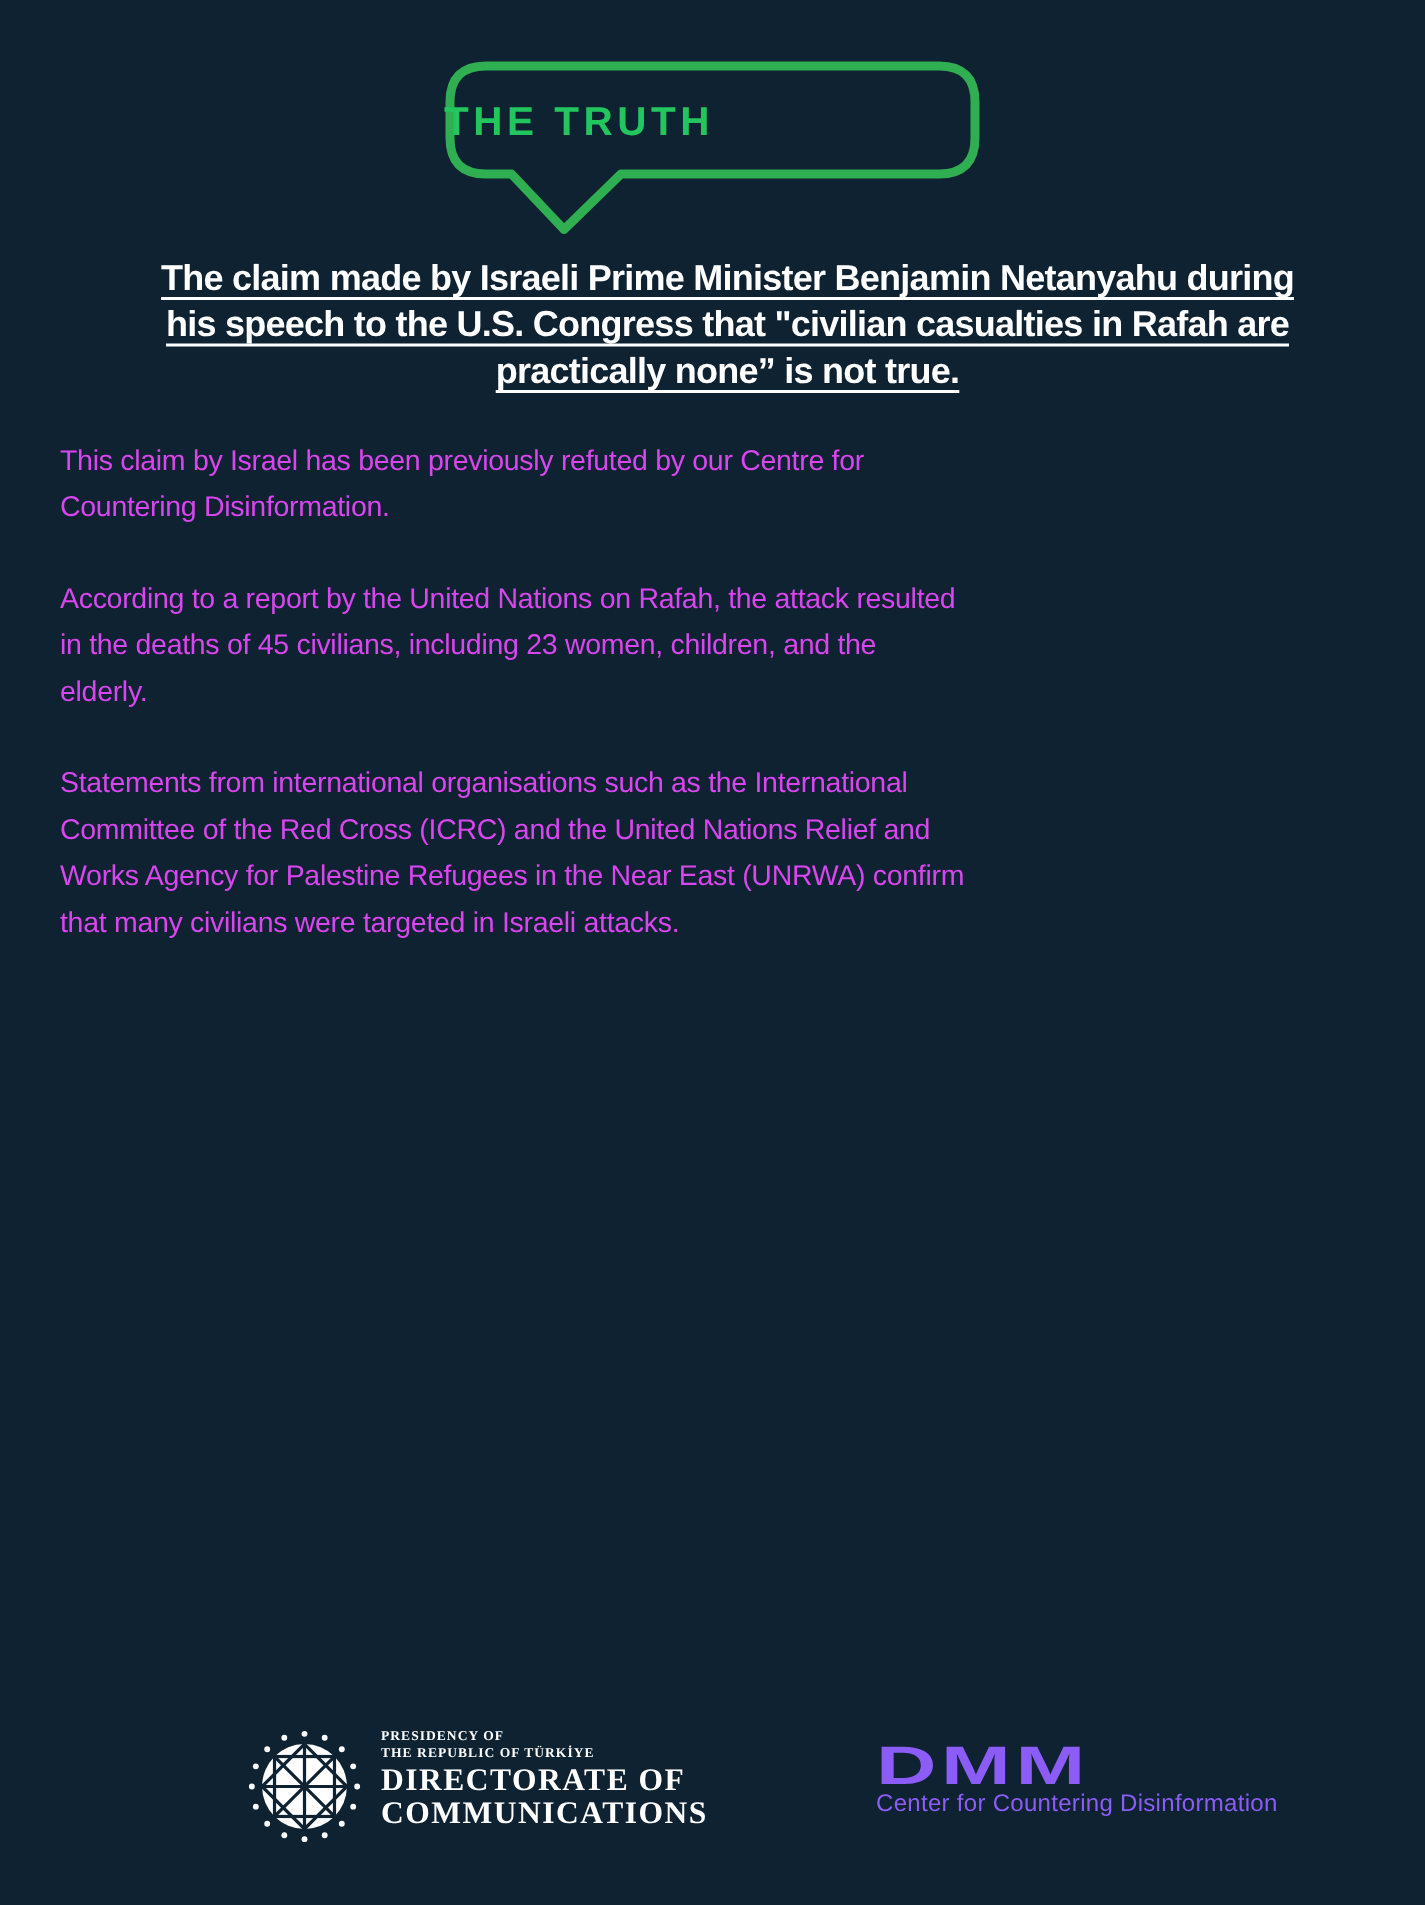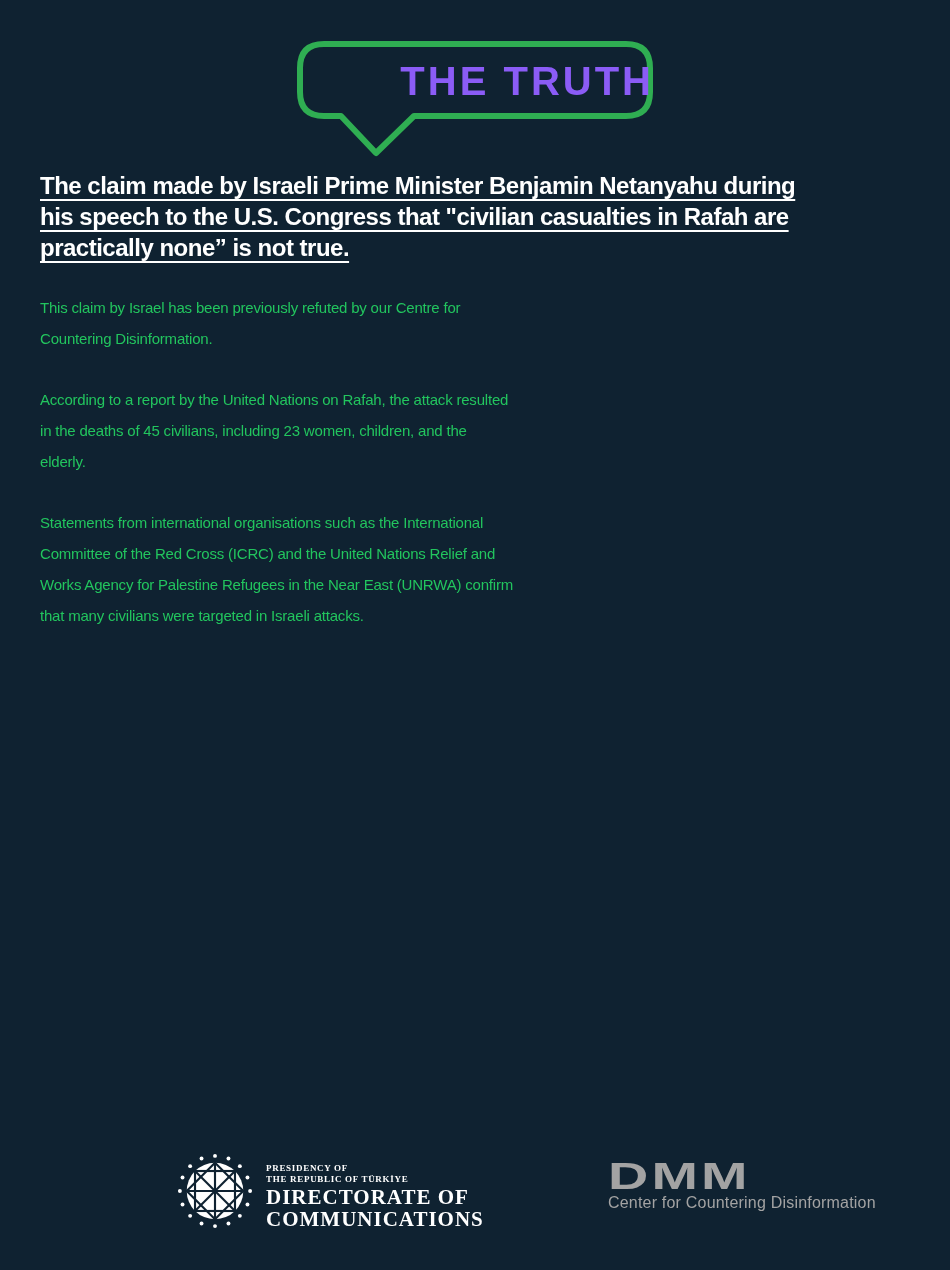--- a/index.html
+++ b/index.html
@@ -10,50 +10,51 @@
     background: #0f2231;
     font-family: "Liberation Sans", sans-serif;
     overflow: hidden;
   }
 
   
   .bubble { position: absolute; left: 296px; top: 40px; width: 358px; height: 120px; }
   .bubble svg { position: absolute; left: 0; top: 0; }
   .bubble-text {
     position: absolute; left: 0; top: 4px; width: 358px; height: 74px;
-    line-height: 74px; text-align: right;
-    color: #8b5cf6; font-size: 40px; font-weight: 800; letter-spacing: 3px;
+    line-height: 74px; text-align: left;
+    color: #22c55e; font-size: 27px; font-weight: 800; letter-spacing: 3px;
   }
 
   
   .content { position: absolute; left: 40px; top: 170px; width: 890px; }
   .headline {
     margin: 0 0 29px 0;
     font-size: 24px; line-height: 31px; font-weight: 700;
     color: #ffffff; letter-spacing: -0.5px;
     text-decoration: underline;
     text-decoration-thickness: 2px;
     text-underline-offset: 5px;
     white-space: pre-line;
+    text-align: center;
   }
   .content p {
     margin: 0 0 30px 0;
-    font-size: 15px; line-height: 31px; font-weight: 400;
-    color: #22c55e; letter-spacing: -0.2px;
+    font-size: 19px; line-height: 31px; font-weight: 400;
+    color: #d946ef; letter-spacing: -0.2px;
     white-space: pre-line;
   }
 
   
-  .gov-logo { position: absolute; left: 176px; top: 1152px; display: flex; align-items: flex-end; }
+  .gov-logo { position: absolute; left: 164px; top: 1152px; display: flex; align-items: flex-start; }
   .gov-text { margin-left: 12px; color: #ffffff; font-family: "Liberation Serif", serif; }
   .gov-small { font-size: 9px; font-weight: 700; letter-spacing: 0.7px; line-height: 10.5px; }
   .gov-big  { font-size: 21px; font-weight: 700; letter-spacing: 1px; line-height: 21.5px; }
   .gov-big.first { margin-top: 3px; }
 
-  .dmm-logo { position: absolute; left: 608px; top: 1160px; color: #a3a3a3; }
+  .dmm-logo { position: absolute; left: 584px; top: 1160px; color: #8b5cf6; }
   .dmm-name {
     font-size: 36px; font-weight: 800; letter-spacing: 2px; line-height: 34px;
     transform: scaleX(1.55); transform-origin: left center;
   }
   .dmm-tagline { font-size: 16px; font-weight: 400; letter-spacing: 0.2px; margin-top: 0; }
 </style>
 </head>
 <body>
 
 <div class="poster">

